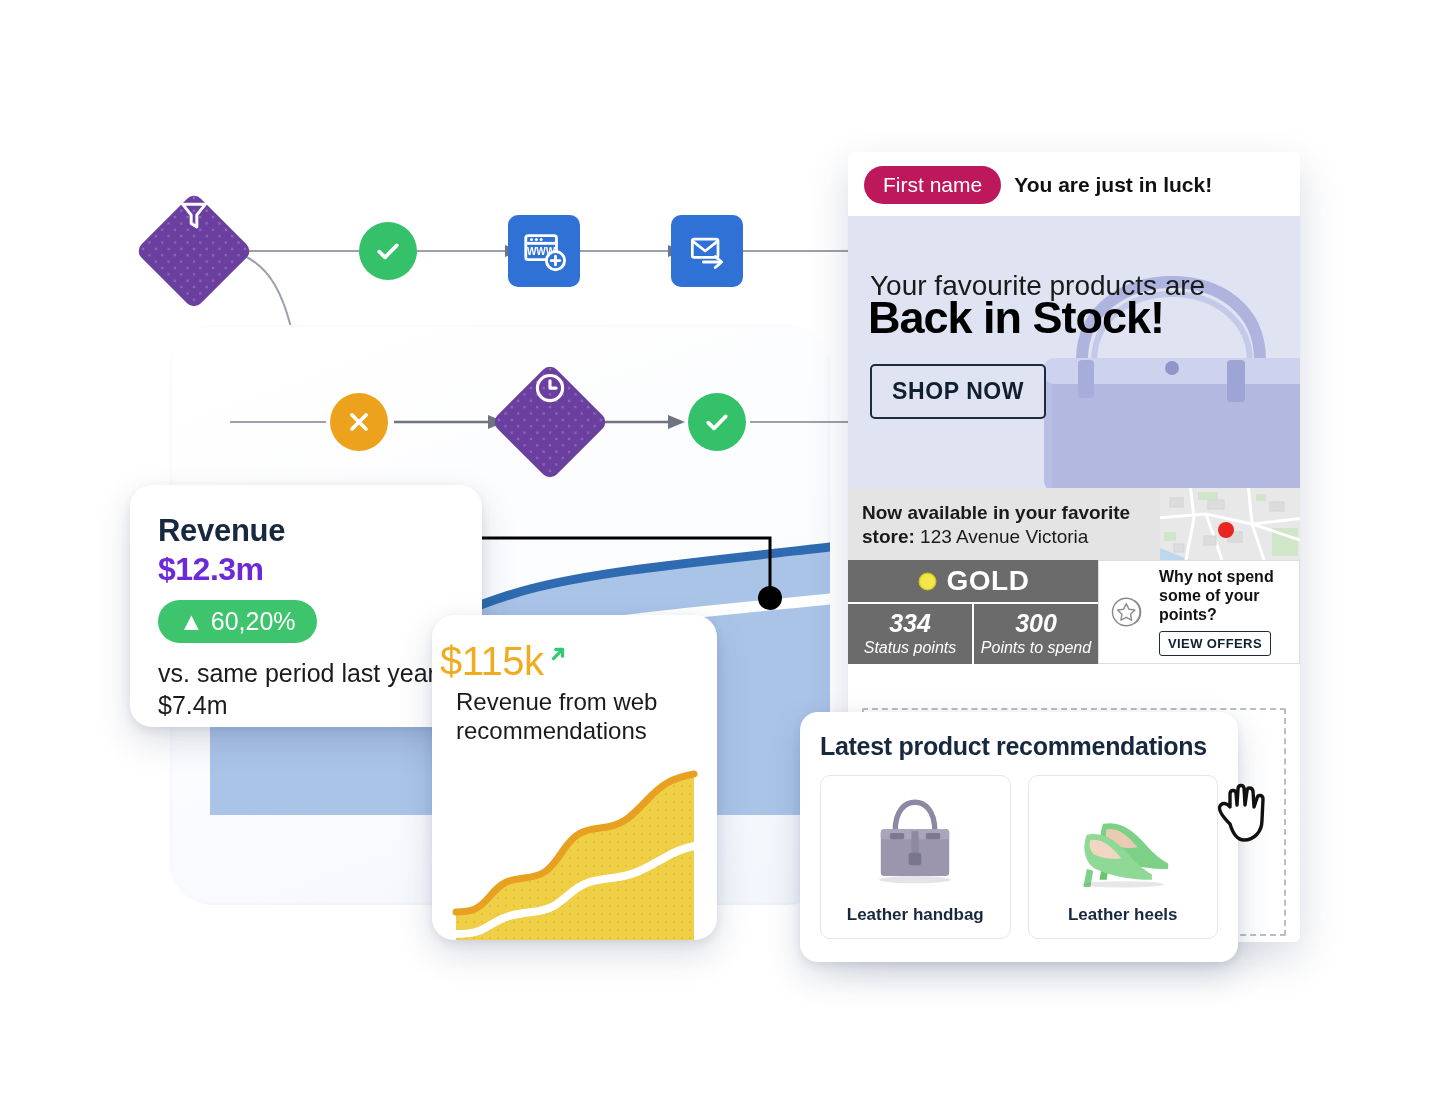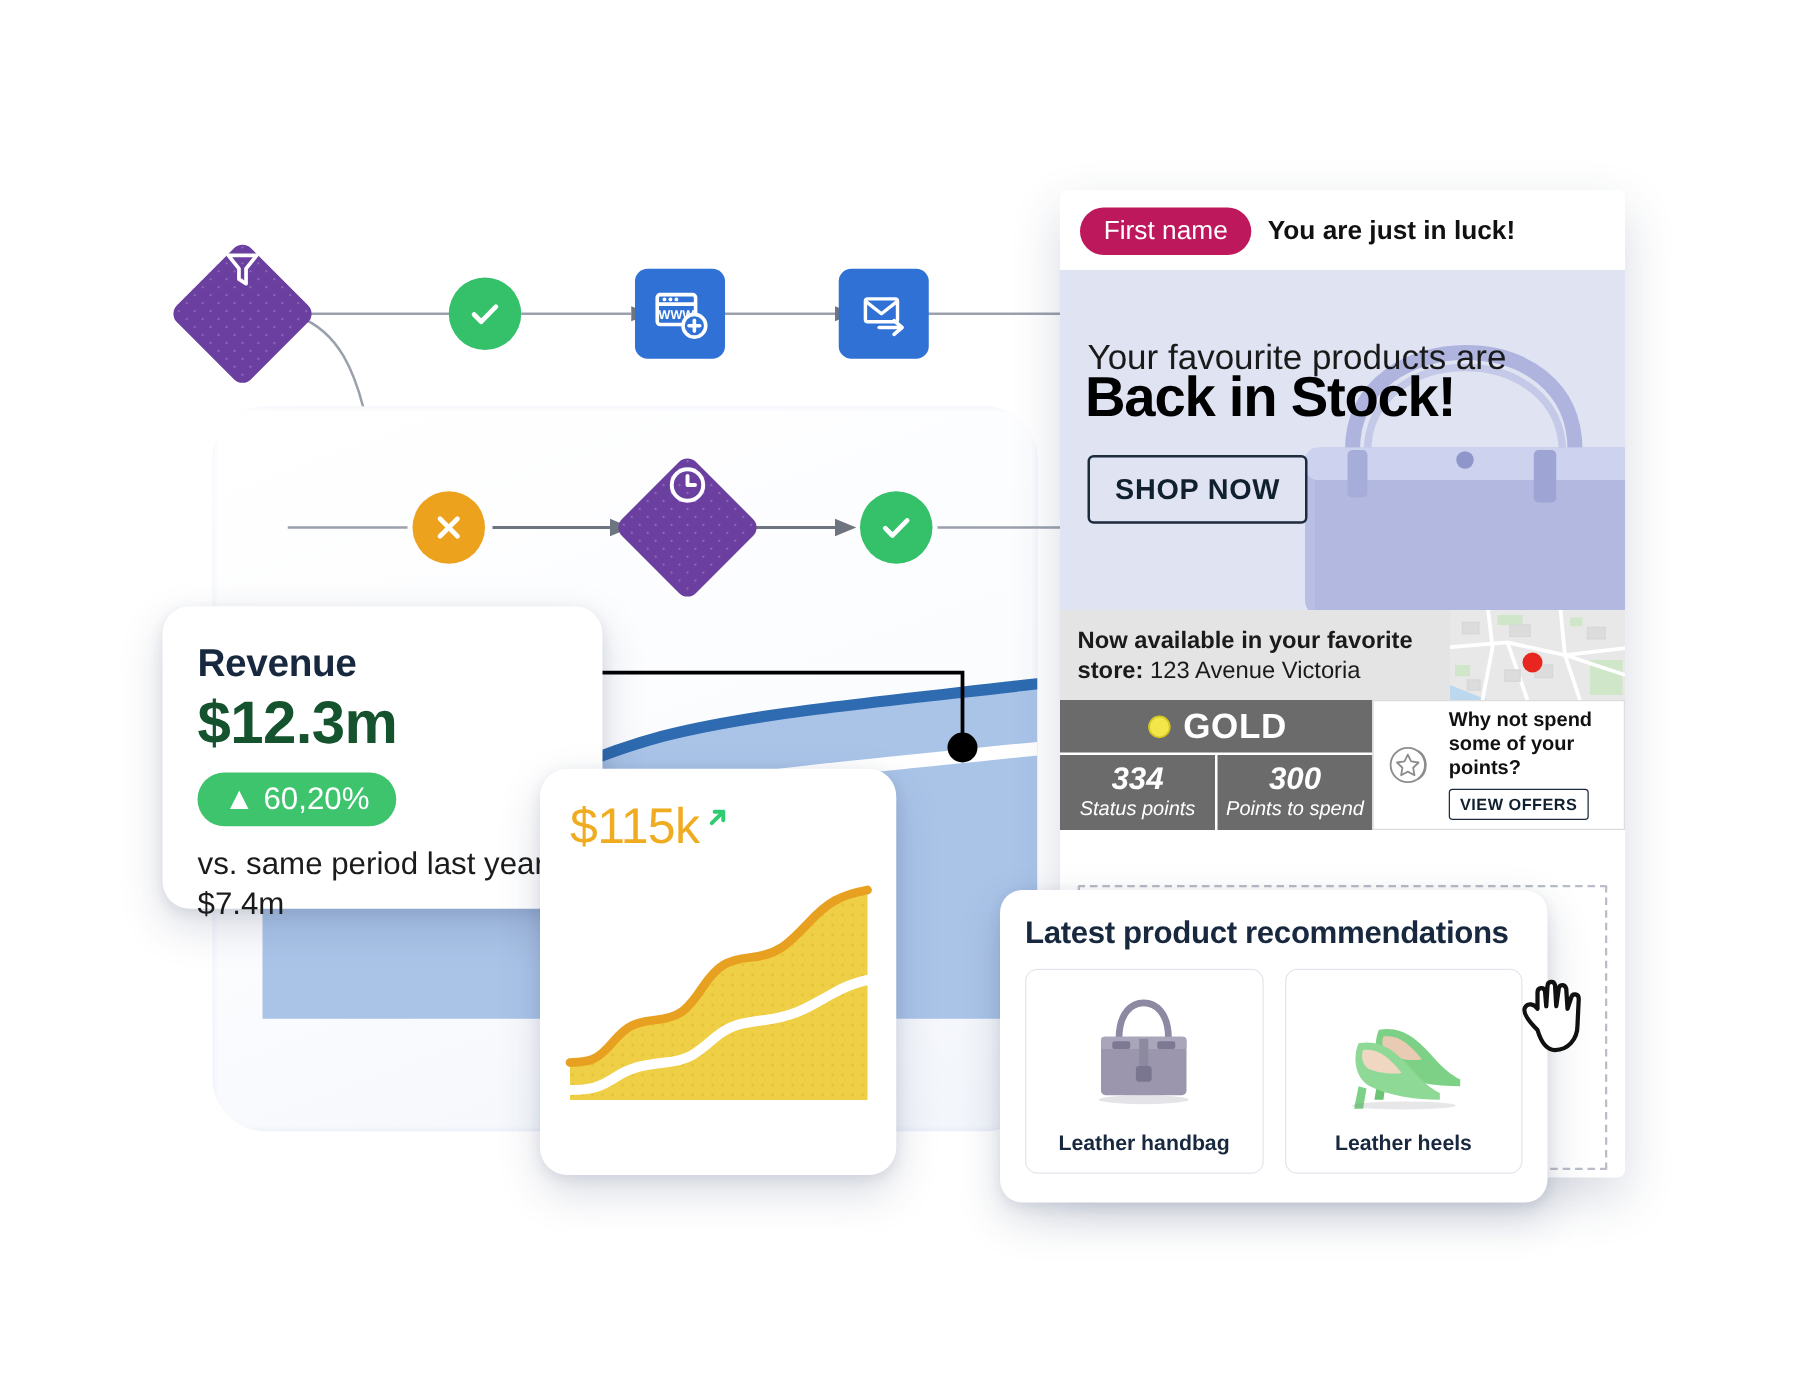--- a/index.html
+++ b/index.html
@@ -75,30 +75,30 @@
   
   .kpi-card {
     position: absolute;
     background: #ffffff;
     border-radius: 22px;
     box-shadow: 0 14px 34px rgba(40,55,95,.17), 0 3px 10px rgba(40,55,95,.10);
     z-index: 14;
   }
   #revenue-card { left: 130px; top: 485px; width: 352px; height: 242px; padding: 28px 28px 0 28px; }
   #revenue-title { font-size: 31px; font-weight: bold; color: #17283f; letter-spacing: -.3px; }
-  #revenue-value { font-size: 48px; font-weight: bold; color: #14532d; margin-top: 2px; letter-spacing: -.5px; }
+  #revenue-value { font-size: 32px; font-weight: bold; color: #6d28d9; margin-top: 2px; letter-spacing: -.5px; }
   #revenue-badge {
     display: inline-flex; align-items: center; gap: 7px;
     background: #3ec46d; color: #fff; border-radius: 999px;
     padding: 7px 21px; font-size: 25px; margin-top: 12px;
   }
   #revenue-compare { font-size: 25px; color: #1b1b1b; line-height: 1.28; margin-top: 14px; }
 
   #webrec-card { left: 432px; top: 615px; width: 285px; height: 325px; padding: 24px 0 0 0; overflow: hidden; }
-  #webrec-value { font-size: 40px; color: #f0ac20; font-weight: 500; padding-left: 24px; display:flex; align-items:flex-start; gap:3px; letter-spacing:-.5px; }
+  #webrec-value { font-size: 40px; color: #f0ac20; font-weight: 500; padding-left: 8px; display:flex; align-items:flex-start; gap:3px; letter-spacing:-.5px; }
   #webrec-label { font-size: 24px; color: #1b1b1b; line-height: 1.2; padding: 4px 24px 0 24px; }
   #webrec-chart { margin-top: 14px; width: 285px; height: 182px; display:block; }
 
   
   #leader-line { position: absolute; left: 300px; top: 520px; width: 500px; height: 110px; z-index: 13; }
 
   
   #email-panel {
     left: 848px; top: 152px; width: 452px; height: 790px;
     border-radius: 6px;
@@ -300,20 +300,21 @@
   </div>
 
   <div class="kpi-card" id="webrec-card">
     <div id="webrec-value">
       <span>$115k</span>
       <svg width="22" height="22" viewBox="0 0 24 24" style="margin-top:4px">
         <path d="M7 17L17 7" stroke="#2ecc71" stroke-width="3.4" stroke-linecap="round"></path>
         <polyline points="9.5,7 17,7 17,14.5" fill="none" stroke="#2ecc71" stroke-width="3.4" stroke-linecap="round" stroke-linejoin="round"></polyline>
       </svg>
     </div>
+    <div id="webrec-label">Revenue from web recommendations</div>
     <svg id="webrec-chart" viewBox="0 0 285 182" preserveAspectRatio="none">
       <defs>
         <pattern id="dots" width="8" height="8" patternUnits="userSpaceOnUse">
           <circle cx="2" cy="2" r="1" fill="rgba(200,150,20,.30)"></circle>
         </pattern>
       </defs>
       <path d="M24 152 C 40 152, 46 150, 58 136 C 70 122, 76 120, 92 118
                C 112 116, 118 110, 130 92 C 142 74, 150 70, 168 68
                C 190 66, 198 58, 215 40 C 230 24, 240 18, 262 14
                L262 182 L24 182 Z" fill="#efcf45"></path>

